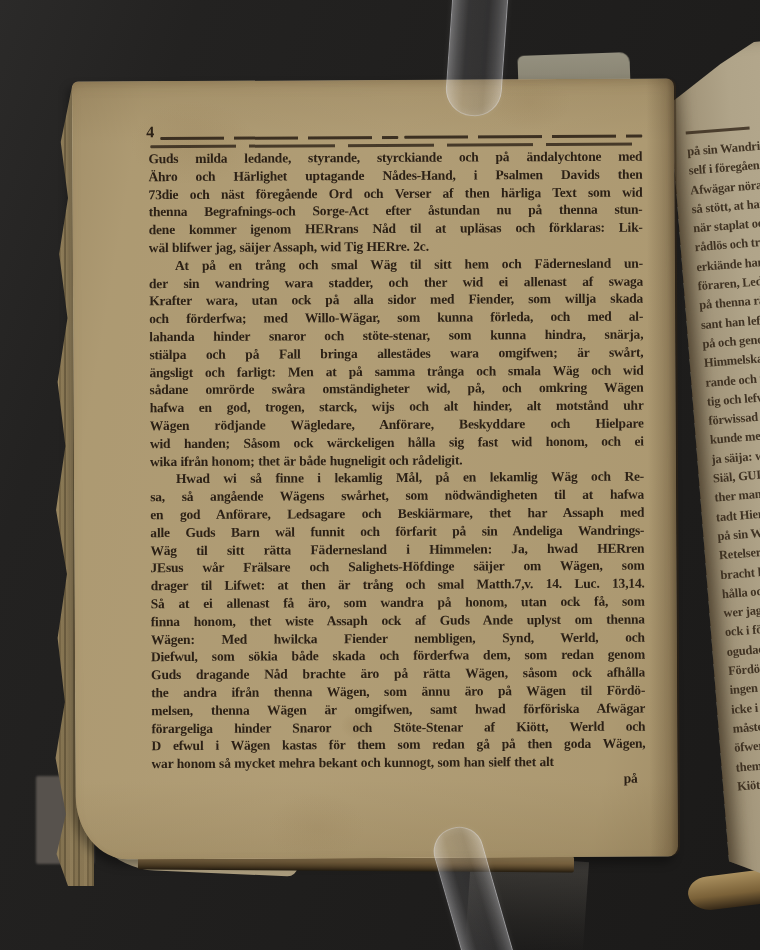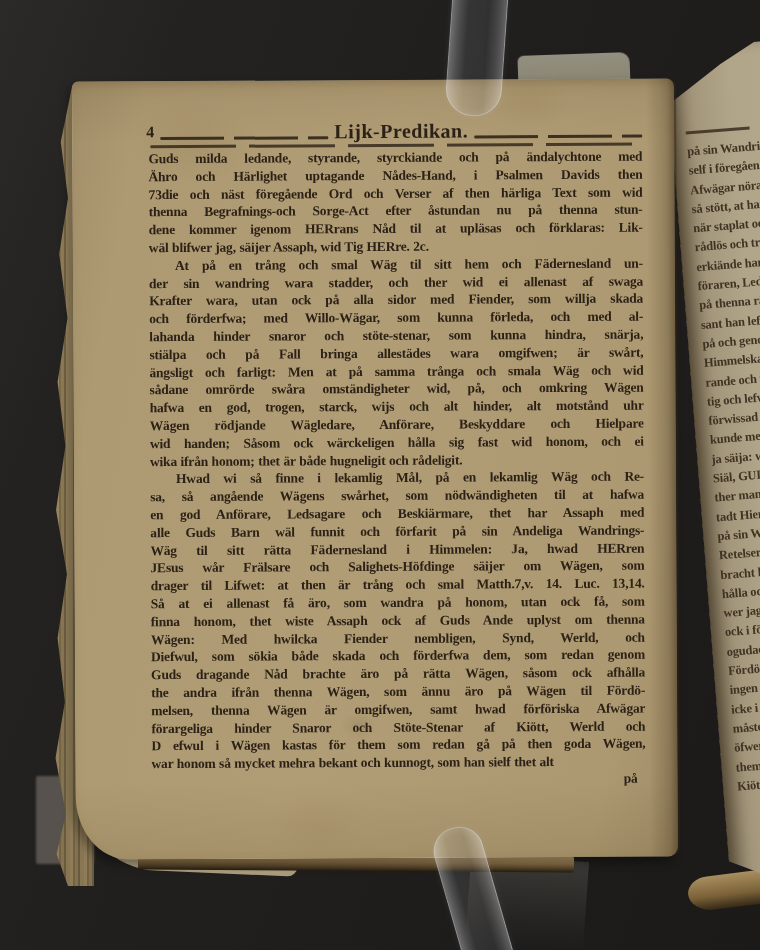--- a/index.html
+++ b/index.html
@@ -182,21 +182,20 @@
           <div class="fline">them lyster: D</div>
           <div class="fline">Kiötzliga Sinne</div>
         </div>
     </div>
   </div>
 
   <div class="page">
     <div class="header-row">
       <span class="page-num ink">4</span>
       <span class="h-dash"></span>
-      <span class="running-title ink">Lijk-Predikan.</span>
       <span class="h-dash"></span>
     </div>
     <div class="header-rule2"></div>
 
     <div class="body-block ink">
       <div class="para">
           <div class="line">Guds milda ledande, styrande, styrckiande och på ändalychtone med</div>
           <div class="line">Ähro och Härlighet uptagande Nådes-Hand, i Psalmen Davids then</div>
           <div class="line">73die och näst föregående Ord och Verser af then härliga Text som wid</div>
           <div class="line">thenna Begrafnings-och Sorge-Act efter åstundan nu på thenna stun-</div>

